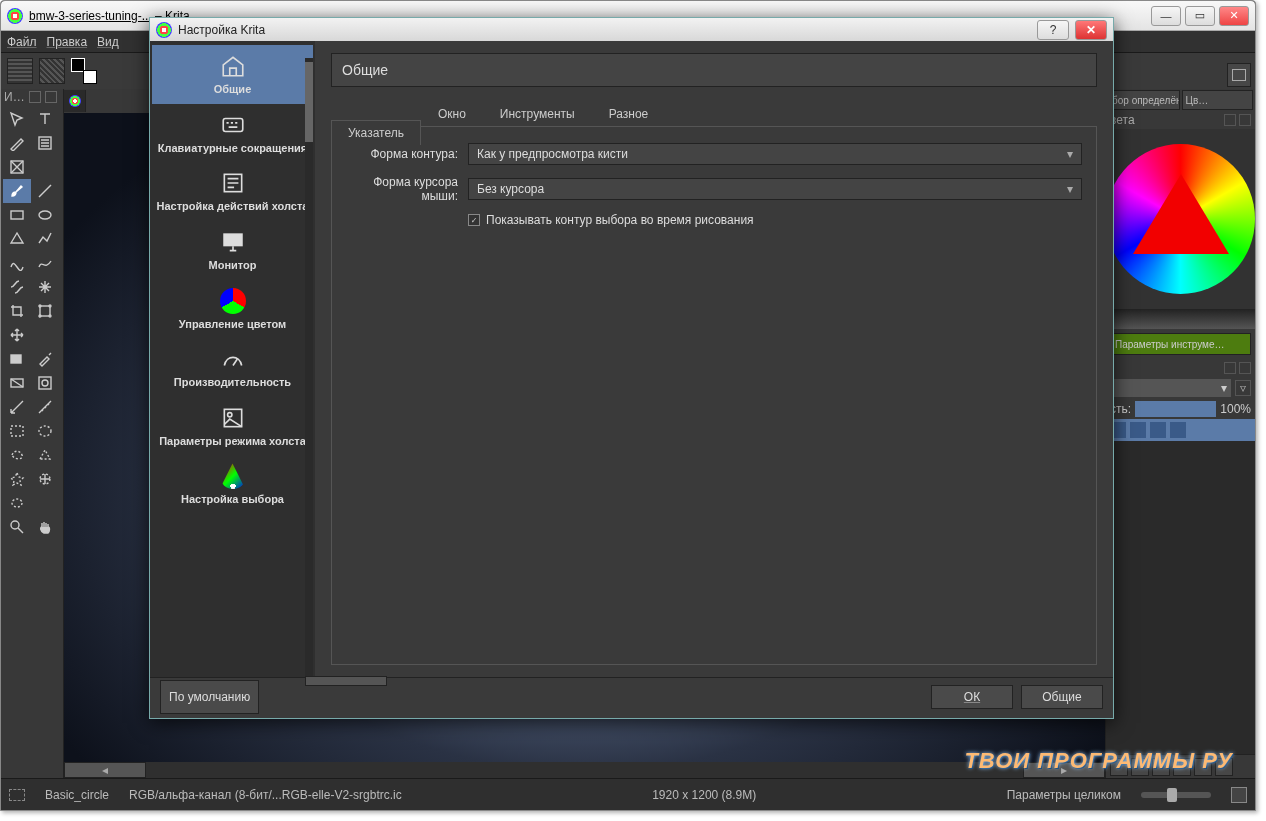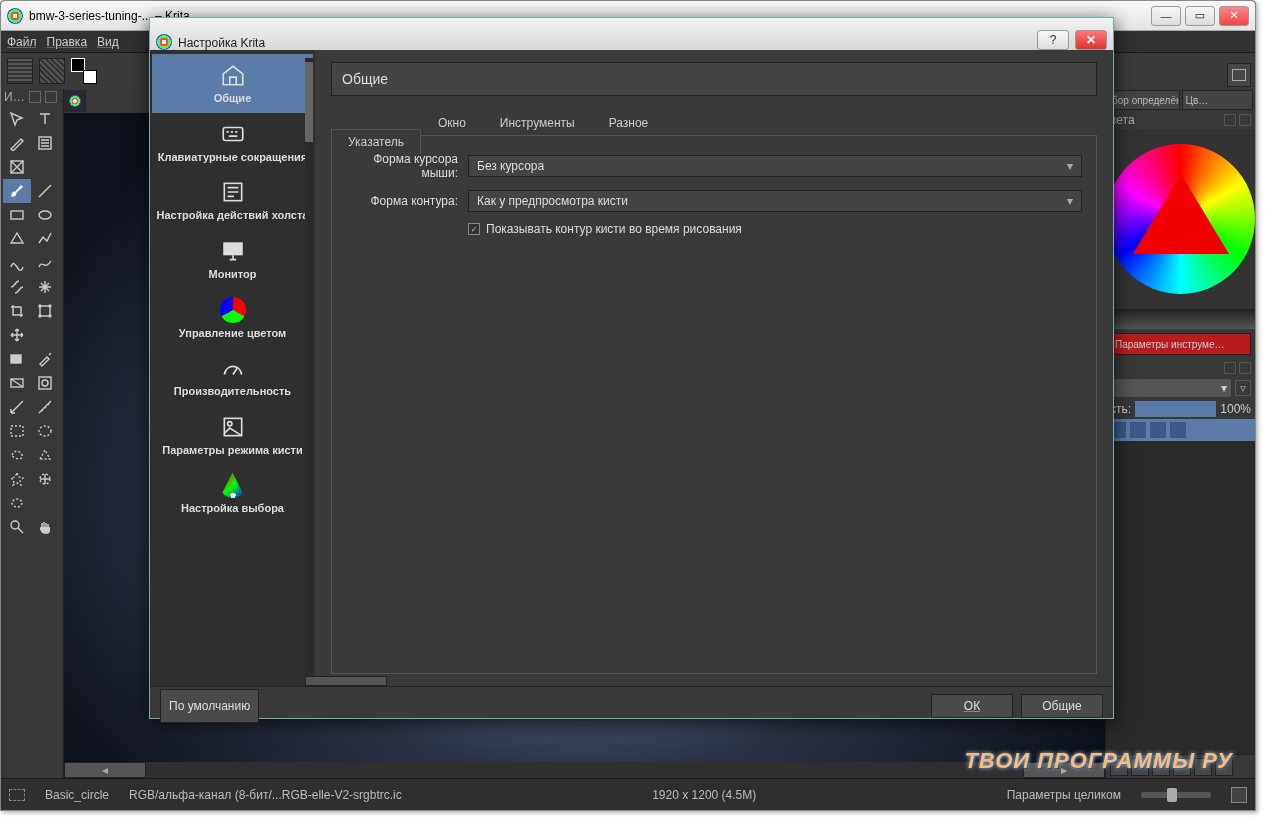--- a/index.html
+++ b/index.html
@@ -1,21 +1,21 @@
 <!DOCTYPE html>
 <html><head>
 <meta charset="utf-8">
 <style>
 * { margin:0; padding:0; box-sizing:border-box; font-family:"Segoe UI",Tahoma,sans-serif; font-size:12px; -webkit-user-select:none; user-select:none;}
 body { background:#fff; width:1266px; height:821px; overflow:hidden; position:relative;}
 
 .app { position:absolute; left:0; top:0; width:1256px; height:811px; background:#2b2b2b; border:1px solid #888; border-radius:4px 4px 0 0; box-shadow:2px 2px 4px rgba(0,0,0,.3);}
 .titlebar { height:30px; background:linear-gradient(#f8f8f8,#e4e4e4); border-bottom:1px solid #aaa; display:flex; align-items:center; padding:0 6px; border-radius:4px 4px 0 0;}
 .app-icon { width:16px; height:16px; background:radial-gradient(circle,#fff 20%,#f44 20% 40%,#4f4 40% 60%,#44f 60% 80%,#ff4 80%); border-radius:50%; margin-right:6px;}
-.title-text { color:#000; flex:1;}
+.title-text { color:#000; flex:1;text-decoration:underline;}
 .winbtns { display:flex; gap:4px;}
 .winbtn { width:30px; height:20px; border:1px solid #999; border-radius:3px; background:linear-gradient(#f6f6f6,#ddd); display:flex; align-items:center; justify-content:center; color:#333; font-size:11px;}
 .winbtn.close { background:linear-gradient(#f88,#e44); color:#fff;}
 
 .menubar { height:22px; background:#313131; display:flex; align-items:center; padding:0 6px; gap:10px; border-bottom:1px solid #1a1a1a;}
 .menubar span { color:#ccc; text-decoration:underline; text-decoration-color:#666;}
 
 .toolbar-top { height:36px; background:#3a3a3a; display:flex; align-items:center; gap:6px; padding:0 6px;}
 .patch { width:26px; height:26px; background:#555; border:1px solid #222;}
 .tex1{background:repeating-linear-gradient(0deg,#333,#333 2px,#555 2px,#555 4px);}
@@ -50,21 +50,21 @@
 .right-dock { width:150px; background:#383838; border-left:1px solid #222; display:flex; flex-direction:column;}
 .rd-tabs{height:22px;display:flex;gap:2px;padding:0 2px;align-items:center;}
 .rd-tab{flex:1;height:20px;background:#444;border:1px solid #222;color:#bbb;font-size:10px;display:flex;align-items:center;padding:0 3px;overflow:hidden;white-space:nowrap;}
 .panel-head{height:18px;display:flex;align-items:center;justify-content:space-between;padding:0 4px;color:#aaa;font-size:10px;}
 .panel-head .icons{display:flex;gap:3px;}
 .panel-head .icons span{width:12px;height:12px;border:1px solid #555;}
 .colorwheel{height:180px;display:flex;align-items:center;justify-content:center;background:#323232;}
 .cw{width:150px;height:150px;border-radius:50%;background:conic-gradient(red,#ff0,lime,cyan,blue,magenta,red);display:flex;align-items:center;justify-content:center;}
 .cw-tri{width:0;height:0;border-left:48px solid transparent;border-right:48px solid transparent;border-bottom:80px solid red;filter:brightness(.95);transform:translateY(-5px);}
 .cw-bars{height:20px;background:linear-gradient(#222,#555);}
-.rd-btn{height:22px;margin:4px;background:#b91c1c;border:1px solid #222;color:#ccc;font-size:10px;display:flex;align-items:center;padding:0 4px;overflow:hidden;text-align:center;}
+.rd-btn{height:22px;margin:4px;background:#4d7c0f;border:1px solid #222;color:#ccc;font-size:10px;display:flex;align-items:center;padding:0 4px;overflow:hidden;text-align:center;}
 .layers{flex:1;display:flex;flex-direction:column;}
 .layers-head{height:22px;display:flex;align-items:center;gap:4px;padding:0 4px;}
 .layers-head .sel{flex:1;height:18px;background:#555;display:flex;align-items:center;justify-content:flex-end;padding:0 4px;color:#ccc;}
 .op-row{height:20px;display:flex;align-items:center;padding:0 4px;color:#ccc;gap:4px;font-size:10px;}
 .op-bar{flex:1;height:16px;background:#5b7ba8;}
 .layer-row{height:22px;background:#5b7ba8;display:flex;align-items:center;gap:4px;padding:0 4px;}
 .layer-row span{width:16px;height:16px;background:#3a5a88;}
 .layer-fill{flex:1;background:#2a2a2a;}
 .corner-btn{position:absolute;top:62px;right:4px;width:24px;height:24px;background:#474747;border:1px solid #222;display:flex;align-items:center;justify-content:center;}
 .corner-btn:before{content:"";width:12px;height:10px;border:1px solid #aaa;}
@@ -74,21 +74,21 @@
 .statusbar .sel-ico{width:16px;height:12px;border:1px dashed #888;}
 .statusbar .spacer{flex:1;}
 .zoom-slider{width:70px;height:6px;background:#555;border-radius:3px;position:relative;}
 .zoom-slider:before{content:"";position:absolute;left:26px;top:-4px;width:10px;height:14px;background:#aaa;border-radius:2px;}
 .pagebox{width:16px;height:16px;border:1px solid #888;background:#444;}
 .layers-bottom{height:24px;display:flex;align-items:center;gap:3px;padding:0 4px;border-top:1px solid #222;}
 .layers-bottom span{width:18px;height:18px;background:#474747;border:1px solid #222;}
 
 
 .dialog{position:absolute;left:149px;top:17px;width:965px;height:702px;background:#3a3a3a;border:1px solid #7aa;box-shadow:0 4px 18px rgba(0,0,0,.7);}
-.dlg-title{height:32px;background:linear-gradient(#f2f2f2,#d8d8d8);display:flex;align-items:flex-end;padding:0 6px;gap:6px;}
+.dlg-title{height:23px;background:linear-gradient(#f2f2f2,#d8d8d8);display:flex;align-items:center;padding:0 6px;gap:6px;}
 .dlg-title .ico{width:16px;height:16px;background:radial-gradient(circle,#fff 20%,#f44 20% 40%,#4f4 40% 60%,#44f 60% 80%);border-radius:50%;}
 .dlg-title .txt{flex:1;color:#222;}
 .dlg-tbtn{width:32px;height:20px;border:1px solid #999;border-radius:3px;background:linear-gradient(#f6f6f6,#ddd);display:flex;align-items:center;justify-content:center;color:#333;}
 .dlg-tbtn.close{background:linear-gradient(#f77,#d33);color:#fff;font-weight:bold;}
 .dlg-body{display:flex;height:636px;}
 .cat-list{width:165px;background:#2f2f2f;overflow-y:auto;display:flex;flex-direction:column;padding:4px 2px;}
 .cat{display:flex;flex-direction:column;align-items:center;padding:8px 4px;color:#ddd;text-align:center;gap:4px;}
 .cat svg{width:26px;height:26px;stroke:#ddd;fill:none;stroke-width:1.5;}
 .cat.active{background:#5b7ba8;}
 .cat .lbl{font-size:11px;line-height:1.15;font-weight:bold;}
@@ -409,21 +409,21 @@
         </div>
       </div>
     </div>
   </div>
 
   <div class="statusbar">
     <div class="sel-ico"></div>
     <span>Basic_circle</span>
     <span>RGB/альфа-канал (8-бит/...RGB-elle-V2-srgbtrc.ic</span>
     <div class="spacer"></div>
-    <span>1920 x 1200 (4.5M)</span>
+    <span>1920 x 1200 (8.9M)</span>
     <div class="spacer"></div>
     <span>Параметры целиком</span>
     <div class="zoom-slider"></div>
     <div class="pagebox"></div>
   </div>
 
   <div class="watermark">ТВОИ ПРОГРАММЫ РУ</div>
 </div>
 
 <div class="dialog">
@@ -474,21 +474,21 @@
             <path d="M12 18l4-6"></path>
           </svg>
         <div class="lbl">Производительность</div>
       </div>
       <div class="cat">
         <svg viewBox="0 0 24 24">
             <rect x="4" y="4" width="16" height="16"></rect>
             <circle cx="9" cy="9" r="2"></circle>
             <path d="M4 18l5-5 11 7"></path>
           </svg>
-        <div class="lbl">Параметры режима кисти</div>
+        <div class="lbl">Параметры режима холста</div>
       </div>
       <div class="cat">
         <div class="tri-ico k"></div>
         <div class="lbl">Настройка выбора</div>
       </div>
     </div>
     <div class="cat-scroll">
       <div class="thumb"></div>
       <div class="btn bb"></div>
     </div>
@@ -496,36 +496,36 @@
     <div class="content">
       <div class="section-head">Общие</div>
       <div class="tabrow">
         <div class="tab active">Указатель</div>
         <div class="tab">Окно</div>
         <div class="tab">Инструменты</div>
         <div class="tab">Разное</div>
       </div>
       <div class="form">
         <div class="frow">
+          <div class="lbl">Форма контура:</div>
+          <div class="combo">
+              <span>Как у предпросмотра кисти</span>
+            </div>
+        </div>
+        <div class="frow">
           <div class="lbl">Форма курсора мыши:</div>
           <div class="combo">
               <span>Без курсора</span>
             </div>
         </div>
         <div class="frow">
-          <div class="lbl">Форма контура:</div>
-          <div class="combo">
-              <span>Как у предпросмотра кисти</span>
-            </div>
-        </div>
-        <div class="frow">
           <div class="lbl"></div>
           <div class="chk">
             <div class="chkbox">✓</div>
-            <span>Показывать контур кисти во время рисования</span>
+            <span>Показывать контур выбора во время рисования</span>
           </div>
         </div>
       </div>
     </div>
   </div>
 
   <div class="dlg-footer">
     <div class="btn small">По умолчанию</div>
     <div class="spacer"></div>
     <div class="btn u">ОК</div>

